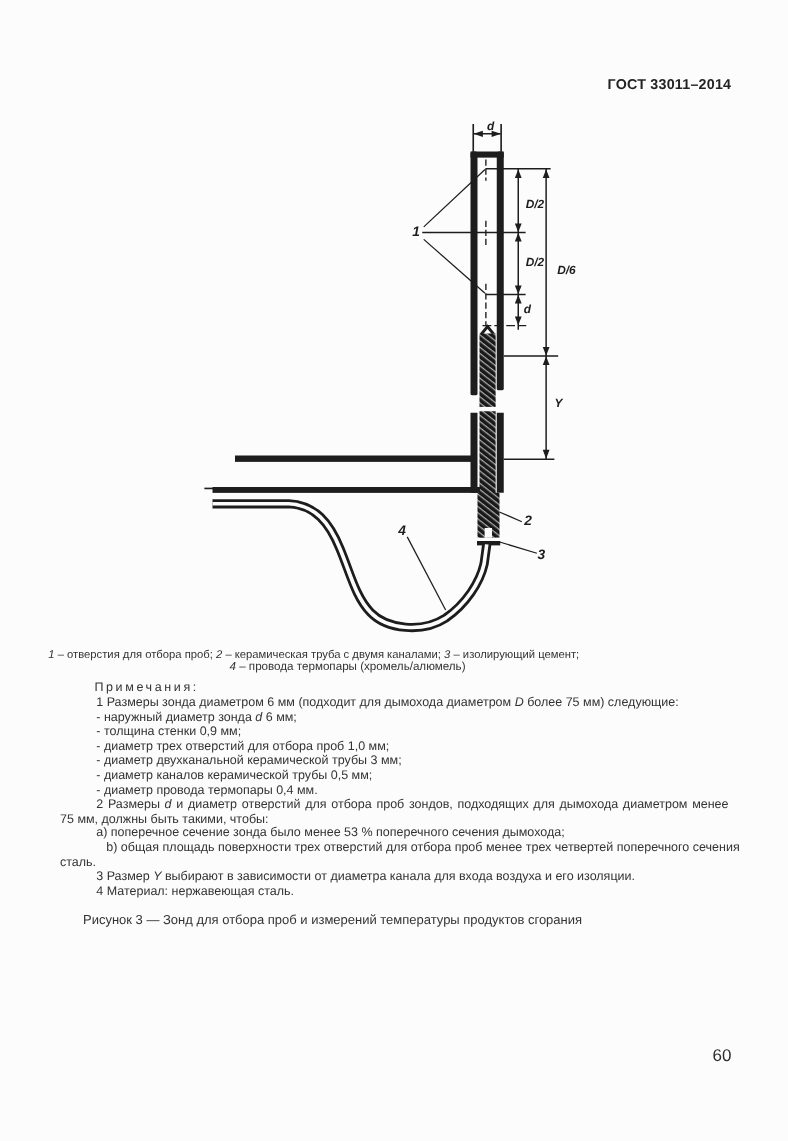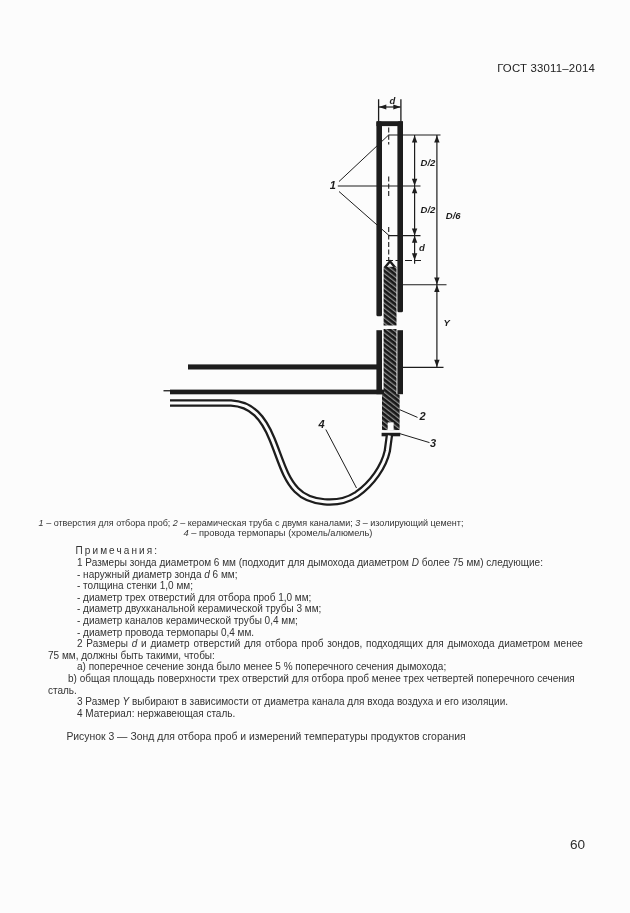--- a/index.html
+++ b/index.html
@@ -1,21 +1,21 @@
 <!DOCTYPE html>
 <html><head><meta charset="utf-8"><title>p45</title>
 <style>
 html,body{margin:0;padding:0}
 body{width:630px;height:913px;position:relative;background:#fcfcfc;font-family:"Liberation Sans",sans-serif;color:#333;overflow:hidden}
 .t{position:absolute;white-space:nowrap;font-size:10px;color:#333}
 svg text{font-family:"Liberation Sans",sans-serif;font-style:italic;font-weight:bold;fill:#1d1d1d}
 </style></head>
 <body>
 
-<div class="t" style="top:62.4px;right:35px;font-size:11.4px;font-weight:normal;color:#222;letter-spacing:0.2px">ГОСТ 33011–2014</div>
+<div class="t" style="top:62.4px;right:45px;font-size:11.4px;font-weight:bold;color:#222;letter-spacing:0.2px">ГОСТ 33011–2014</div>
 
 <svg style="position:absolute;left:0;top:0;filter:blur(0.22px)" width="630" height="516" viewBox="0 0 630 516">
 <defs>
 
 <pattern id="hat" patternUnits="userSpaceOnUse" width="3.9" height="3.9" patternTransform="rotate(38)">
 <rect width="3.9" height="3.9" fill="#181818"></rect>
 <rect y="1.8" width="3.9" height="0.7" fill="#ececec"></rect>
 </pattern>
 </defs>
 <g stroke-linecap="butt">
@@ -136,37 +136,37 @@
 <div class="t" style="top:517.6px;left:0;width:502px;text-align:center;font-size:9px"><i>1</i> – отверстия для отбора проб; <i>2</i> – керамическая труба с двумя каналами; <i>3</i> – изолирующий цемент;</div>
 
 <div class="t" style="top:527.6px;left:0;width:556px;text-align:center;font-size:9.3px"><i>4</i> – провода термопары (хромель/алюмель)</div>
 
 <div class="t" style="top:545.4px;left:75.5px;letter-spacing:2.1px">Примечания:</div>
 
 <div class="t" style="top:557px;left:77px">1 Размеры зонда диаметром 6 мм (подходит для дымохода диаметром <i>D</i> более 75 мм) следующие:</div>
 
 <div class="t" style="top:568.6px;left:77px">- наружный диаметр зонда <i>d</i> 6 мм;</div>
 
-<div class="t" style="top:580.2px;left:77px">- толщина стенки 1,0 мм;</div>
+<div class="t" style="top:580.2px;left:77px">- толщина стенки 0,9 мм;</div>
 
 <div class="t" style="top:591.8px;left:77px">- диаметр трех отверстий для отбора проб 1,0 мм;</div>
 
 <div class="t" style="top:603.4px;left:77px">- диаметр двухканальной керамической трубы 3 мм;</div>
 
-<div class="t" style="top:615px;left:77px">- диаметр каналов керамической трубы 0,4 мм;</div>
+<div class="t" style="top:615px;left:77px">- диаметр каналов керамической трубы 0,5 мм;</div>
 
 <div class="t" style="top:626.6px;left:77px">- диаметр провода термопары 0,4 мм.</div>
 
 <div class="t" style="top:638.2px;left:77px;word-spacing:1px">2 Размеры <i>d</i> и диаметр отверстий для отбора проб зондов, подходящих для дымохода диаметром менее</div>
 
 <div class="t" style="top:649.8px;left:48px">75 мм, должны быть такими, чтобы:</div>
 
-<div class="t" style="top:661.4px;left:77px">а) поперечное сечение зонда было менее 5 % поперечного сечения дымохода;</div>
+<div class="t" style="top:661.4px;left:77px">а) поперечное сечение зонда было менее 53 % поперечного сечения дымохода;</div>
 
-<div class="t" style="top:673px;left:68px">b) общая площадь поверхности трех отверстий для отбора проб менее трех четвертей поперечного сечения</div>
+<div class="t" style="top:673px;left:85px">b) общая площадь поверхности трех отверстий для отбора проб менее трех четвертей поперечного сечения</div>
 
 <div class="t" style="top:684.6px;left:48px">сталь.</div>
 
 <div class="t" style="top:696.2px;left:77px">3 Размер <i>Y</i> выбирают в зависимости от диаметра канала для входа воздуха и его изоляции.</div>
 
 <div class="t" style="top:707.8px;left:77px">4 Материал: нержавеющая сталь.</div>
 
 <div class="t" style="top:731.2px;left:0;width:532px;text-align:center;font-size:10.4px">Рисунок 3 — Зонд для отбора проб и измерений температуры продуктов сгорания</div>
 
 <div class="t" style="top:837.3px;left:570px;font-size:13.6px;color:#2e2e2e">60</div>

